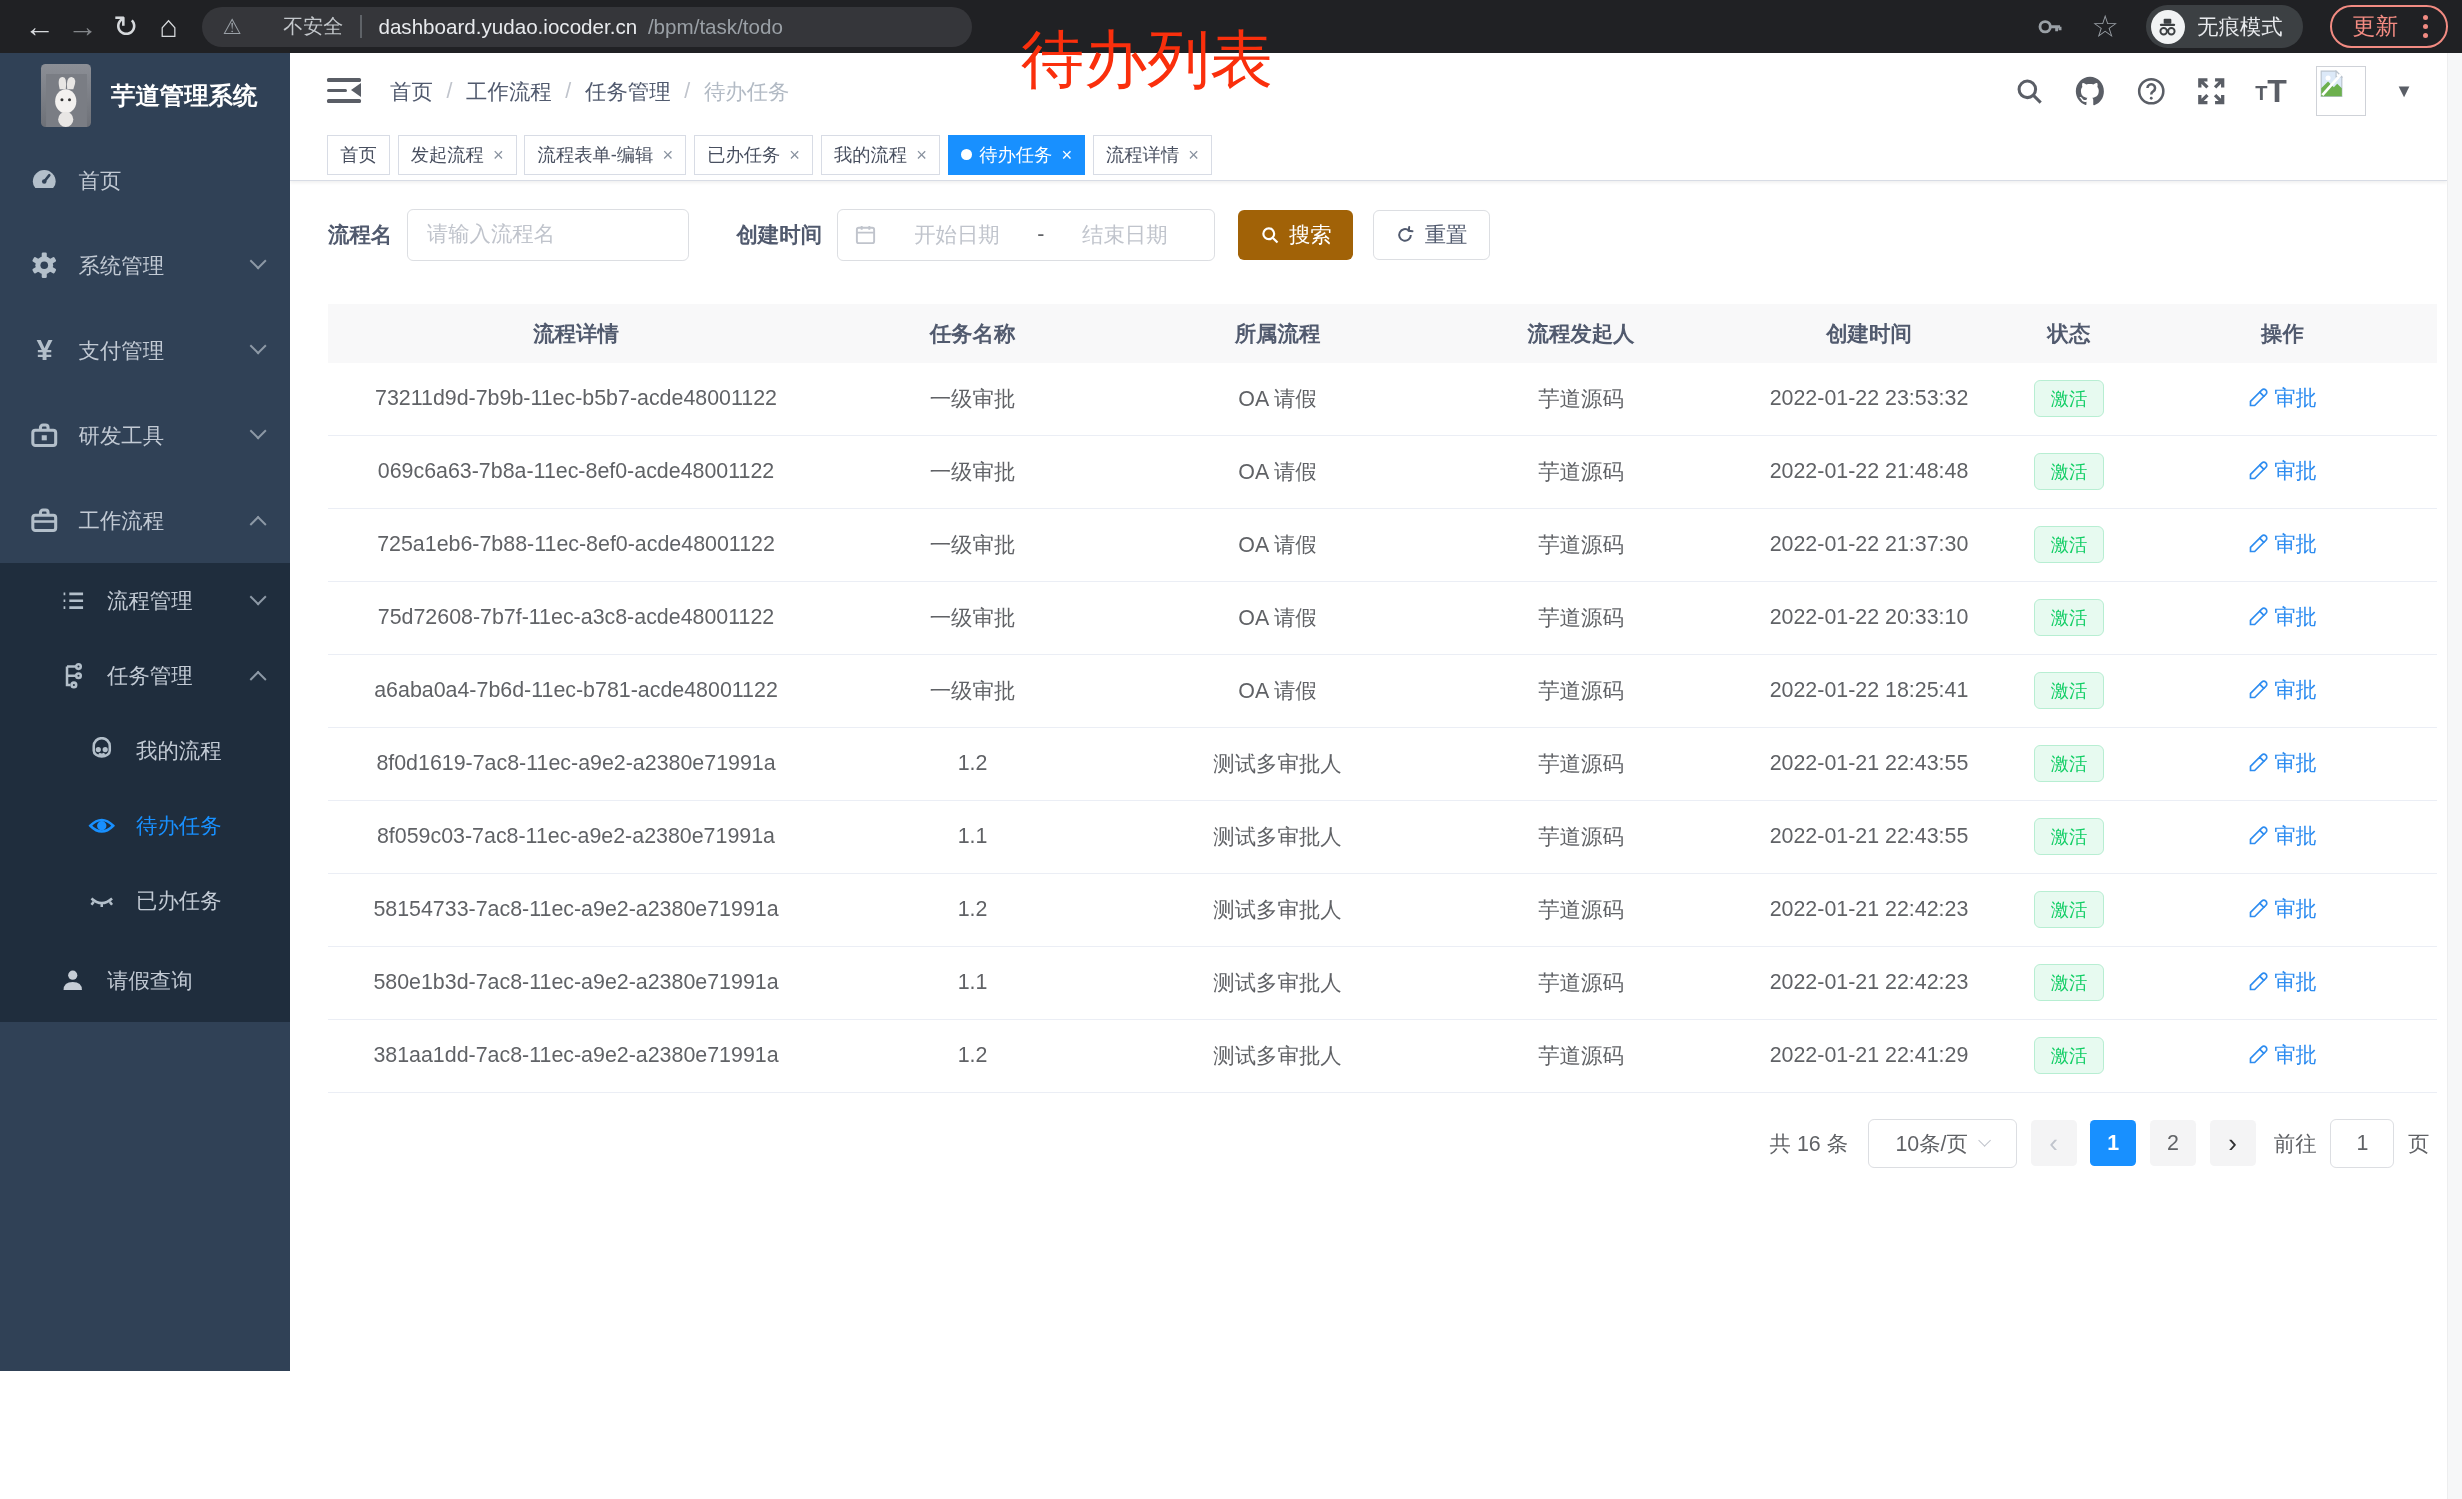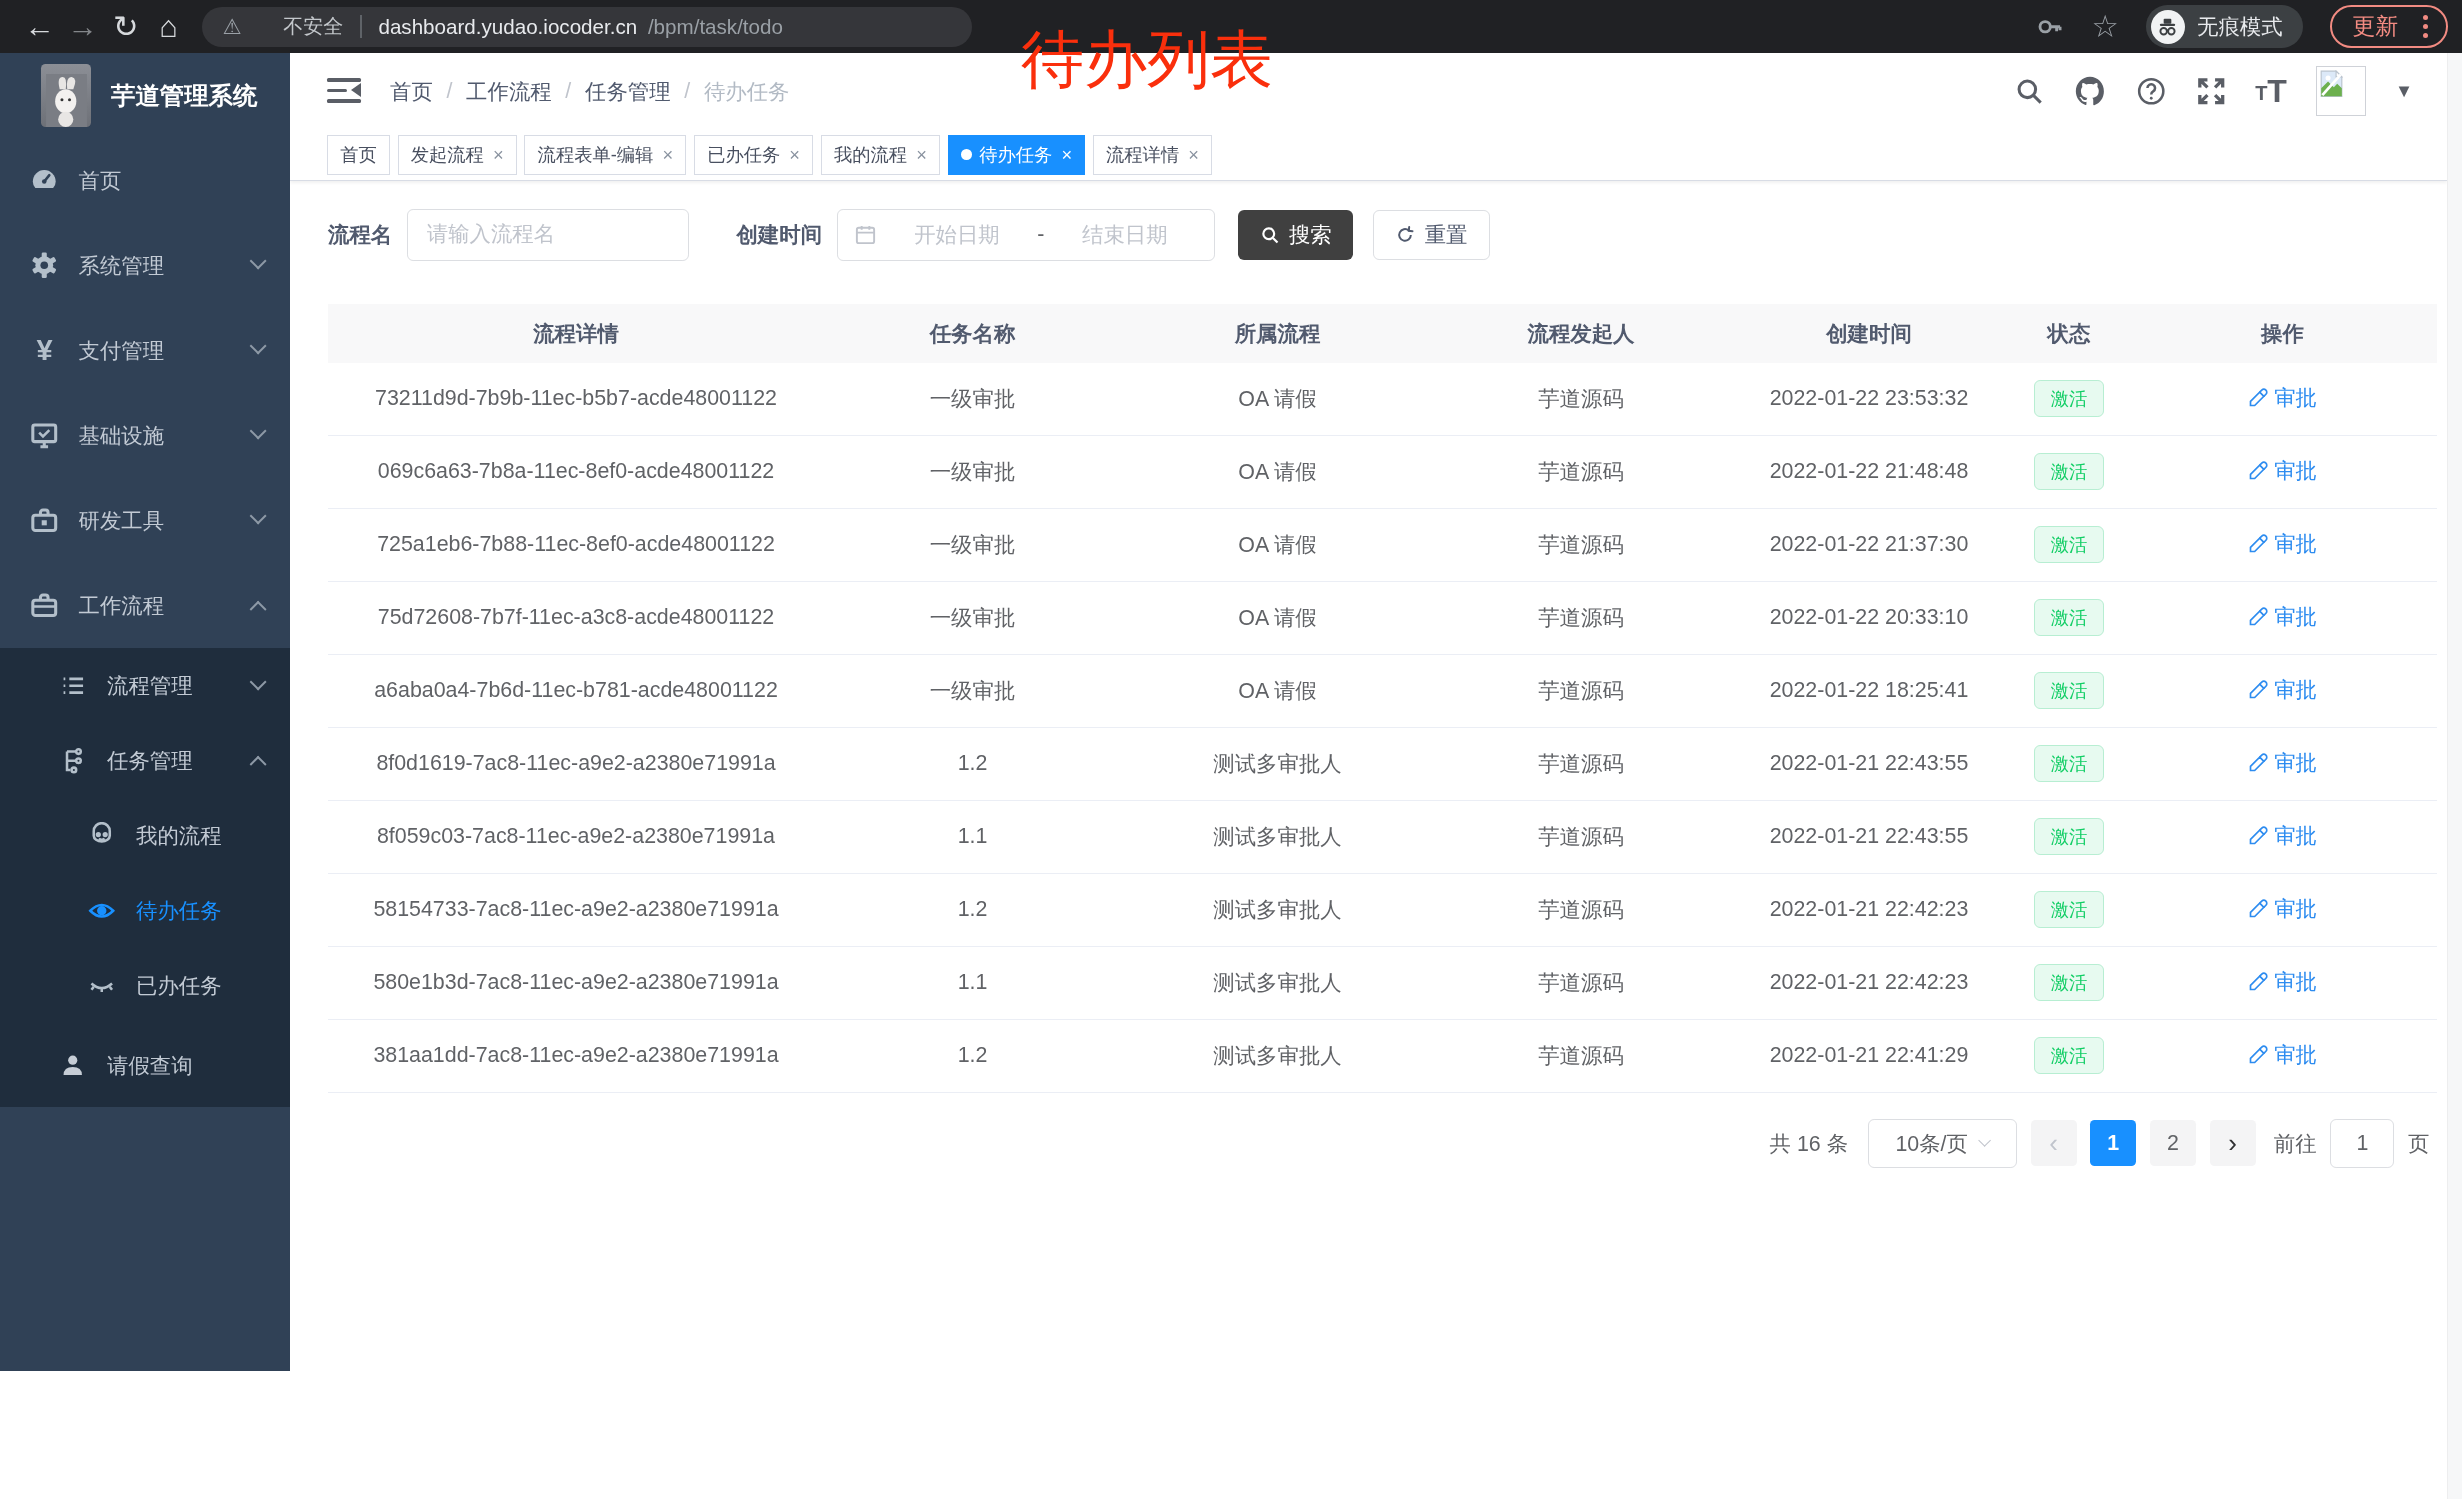--- a/index.html
+++ b/index.html
@@ -96,21 +96,21 @@
                 font-size:21.4px; color:#606266; padding:0 18.3px; outline:none; background:#fff;
                 font-family:"Liberation Sans","DejaVu Sans",sans-serif; }
   .text-input::placeholder { color:#c0c4cc; }
   .date-label { margin-left:47px; }
   .date-box { margin-left:15.3px; width:378px; height:52px; border:1.5px solid #dcdee2; border-radius:6.1px;
               display:flex; align-items:center; padding:0 15.3px; gap:6.1px; }
   .date-ph { color:#c0c4cc; font-size:21.4px; flex:1; text-align:center; }
   .date-sep { color:#606266; font-size:21.4px; }
   .btn { height:50px; border-radius:6.1px; display:inline-flex; align-items:center; justify-content:center;
          gap:9.2px; font-size:21.4px; cursor:pointer; padding:0 21.4px; }
-  .btn-primary { background:#404040; color:#fff; border:none; margin-left:23px; }
+  .btn-primary { background:#a16207; color:#fff; border:none; margin-left:23px; }
   .btn-plain { background:#fff; color:#515a6e; border:1.5px solid #dcdee2; margin-left:20px; }
 
   .table { width:2109px; }
   .thead { display:flex; height:59px; background:#f8f8f9; align-items:center; }
   .th { font-size:21.4px; font-weight:bold; color:#515a6e; text-align:center; }
   .tr { display:flex; height:73px; align-items:center; border-bottom:1.5px solid #ebeef5; background:#fff; }
   .td { font-size:21.4px; color:#606266; text-align:center; }
   .c1{width:496px;} .c2{width:297px;} .c3{width:313px;} .c4{width:294px;}
   .c5{width:282px;} .c6{width:118px;} .c7{width:309px;}
   .tag { display:inline-block; font-size:18.3px; color:#13ce66; background:#e7faf0; border:1.5px solid #b7eed2;
@@ -231,31 +231,20 @@
       <span>系统管理</span>
       <span class="chev down"></span>
     </div>
 
     <div class="menu-item">
       <span class="mi-icon" style="color:#b3bfca;font-size:29px;font-weight:bold;">¥</span>
       <span>支付管理</span>
       <span class="chev down"></span>
     </div>
 
-    <div class="menu-item">
-      <span class="mi-icon">
-        <svg width="30.5" height="30.5" viewBox="0 0 24 24">
-            <rect x="3" y="4" width="18" height="13" rx="1.5" fill="none" stroke="#b3bfca" stroke-width="2.4"></rect>
-            <path d="M8 10 l3 3 l5 -5" stroke="#b3bfca" stroke-width="2" fill="none"></path>
-            <path d="M9 21 h6 M12 17 v4" stroke="#b3bfca" stroke-width="2.4"></path>
-          </svg>
-      </span>
-      <span>基础设施</span>
-      <span class="chev down"></span>
-    </div>
 
     <div class="menu-item">
       <span class="mi-icon">
         <svg width="30.5" height="30.5" viewBox="0 0 24 24">
             <rect x="3" y="8" width="18" height="12" rx="2" fill="none" stroke="#b3bfca" stroke-width="2.4"></rect>
             <path d="M9 8 V6 a2 2 0 0 1 2 -2 h2 a2 2 0 0 1 2 2 v2" fill="none" stroke="#b3bfca" stroke-width="2.4"></path>
             <rect x="10" y="12" width="4" height="4" fill="#b3bfca"></rect>
           </svg>
       </span>
       <span>研发工具</span>

